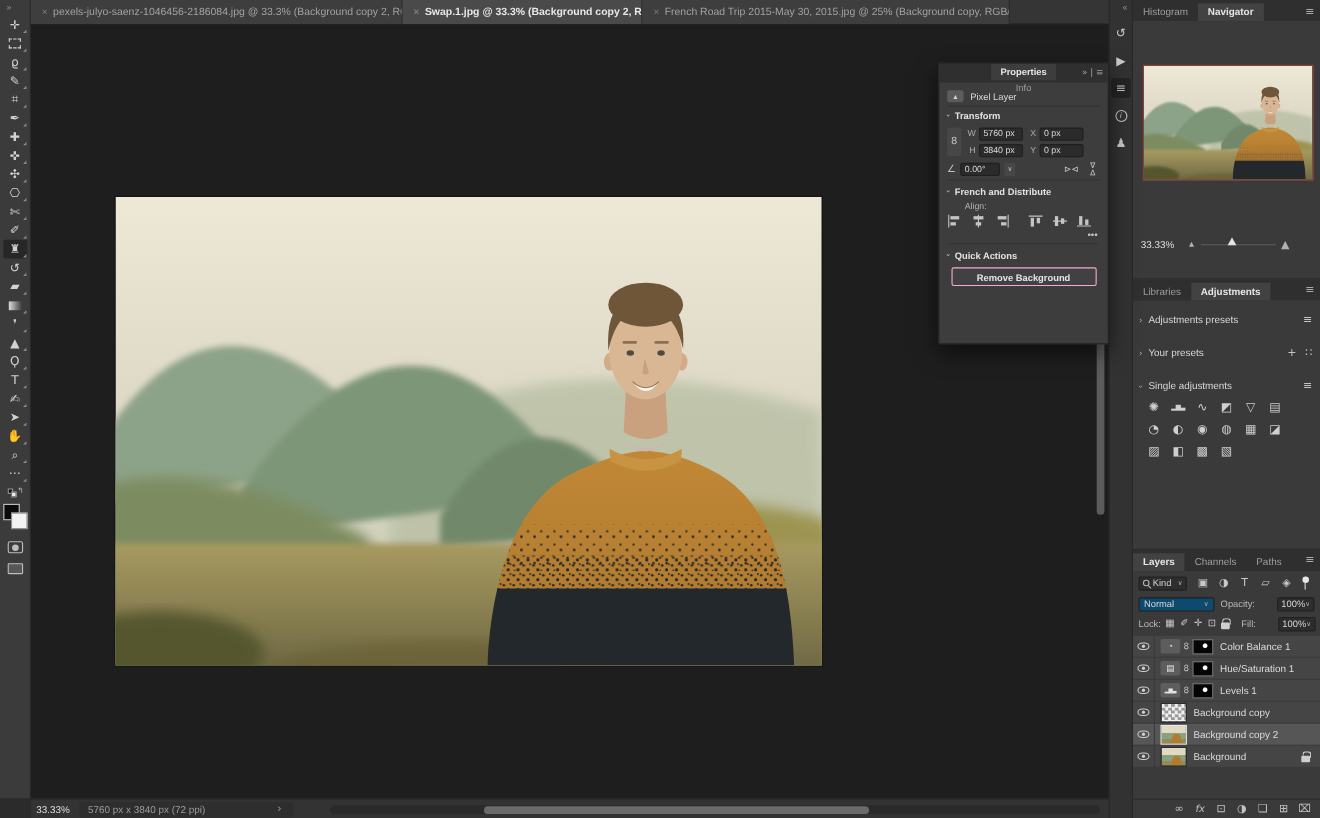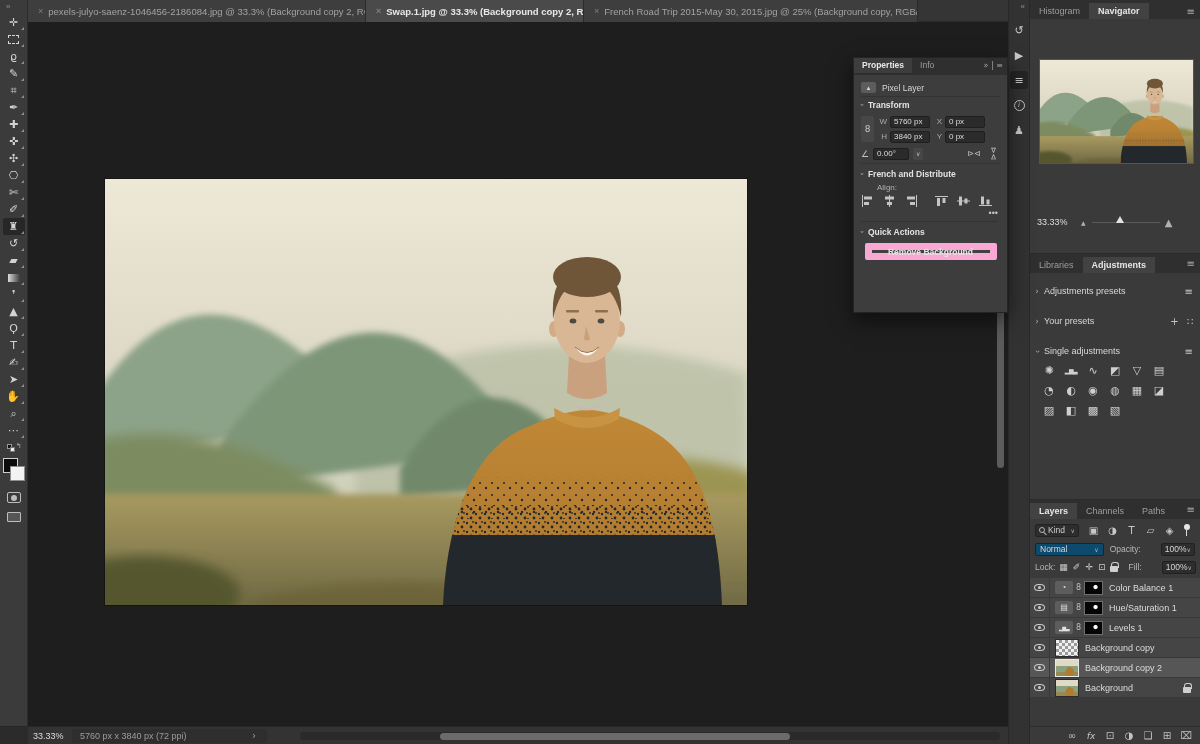--- a/index.html
+++ b/index.html
@@ -146,21 +146,21 @@
   .lname { margin-left:6px; white-space:nowrap; }
   .row-lock { margin-left:auto; margin-right:9px; }
   .lbottom { position:absolute; left:0; top:226px; width:170px; height:18px; border-top:1px solid #2c2c2c;
     display:flex; align-items:center; justify-content:flex-end; gap:7px; padding-right:8px; color:#c3c3c3; font-size:10px; }
   .lbottom .bi { width:12px; text-align:center; }
   .lbottom .fx { font-style:italic; font-size:9px; }
 
   
   .props-panel { position:absolute; left:853px; top:57px; width:155px; height:256px; background:#3d3d3d;
     border:1px solid #242424; box-shadow:0 8px 20px rgba(0,0,0,.55); z-index:20; }
-  .pp-header { position:relative; height:17px; background:#2f2f2f; display:flex; align-items:flex-start; }
+  .pp-header { position:relative; height:17px; background:#2f2f2f; display:flex; align-items:center;flex-direction:column; }
   .pp-tab { height:15px; line-height:15px; padding:0 8px; font-size:8.5px; color:#9d9d9d; }
   .pp-tab.active { background:#3d3d3d; color:#e8e8e8; font-weight:bold; }
   .pp-hicons { position:absolute; right:4px; top:3px; color:#a5a5a5; font-size:8px; }
   .pp-body { padding:4px 7px; }
   .pp-layerrow { display:flex; align-items:center; gap:6px; height:18px; border-bottom:1px solid #333333; }
   .pp-layericon { width:15px; height:11px; background:#5c5c5c; border-radius:2px; color:#d8d8d8; font-size:7px;
     display:flex; align-items:center; justify-content:center; }
   .pp-layerrow span.t { font-size:8.5px; color:#d8d8d8; }
   .pp-sect { display:flex; align-items:center; height:16px; font-size:8.5px; font-weight:bold; color:#e2e2e2; gap:4px; }
   .pp-sect .car { font-size:7px; color:#b5b5b5; }
@@ -175,21 +175,21 @@
   .angle-row { display:flex; align-items:center; gap:4px; height:17px; margin-bottom:2px; border-bottom:1px solid #333333; padding-bottom:3px; }
   .angle-row .ang { color:#c0c0c0; font-size:9px; }
   .angle-dd { width:10px; height:12px; background:#474747; border-radius:2px; color:#c0c0c0; font-size:6px;
     display:flex; align-items:center; justify-content:center; }
   .flips { margin-left:auto; display:flex; gap:6px; color:#c5c5c5; font-size:8px; }
   .flip-v { display:inline-block; transform:rotate(90deg); }
   .pp-alignlabel { font-size:8px; color:#b3b3b3; margin:1px 0 3px 16px; }
   .align-row { display:flex; gap:9px; align-items:center; }
   .align-row svg { display:block; }
   .pp-dots { text-align:right; color:#c5c5c5; font-size:9px; margin:1px 2px 2px 0; border-bottom:1px solid #333333; padding-bottom:3px; }
-  .qa-btn { margin:3px auto 17px auto; width:132px; height:17px; background:#414141; border:7px solid #f9a8d4; border-radius:2px;
+  .qa-btn { margin:3px auto 17px auto; width:132px; height:17px; background:#414141; border:1px solid #f9a8d4; border-radius:2px;
     color:#e5e5e5; font-size:8.5px; font-weight:bold; display:flex; align-items:center; justify-content:center; }
 
   
   .ai { width:13px; height:12px; }
 </style>
 </head>
 <body>
 
 <div id="app">
 

